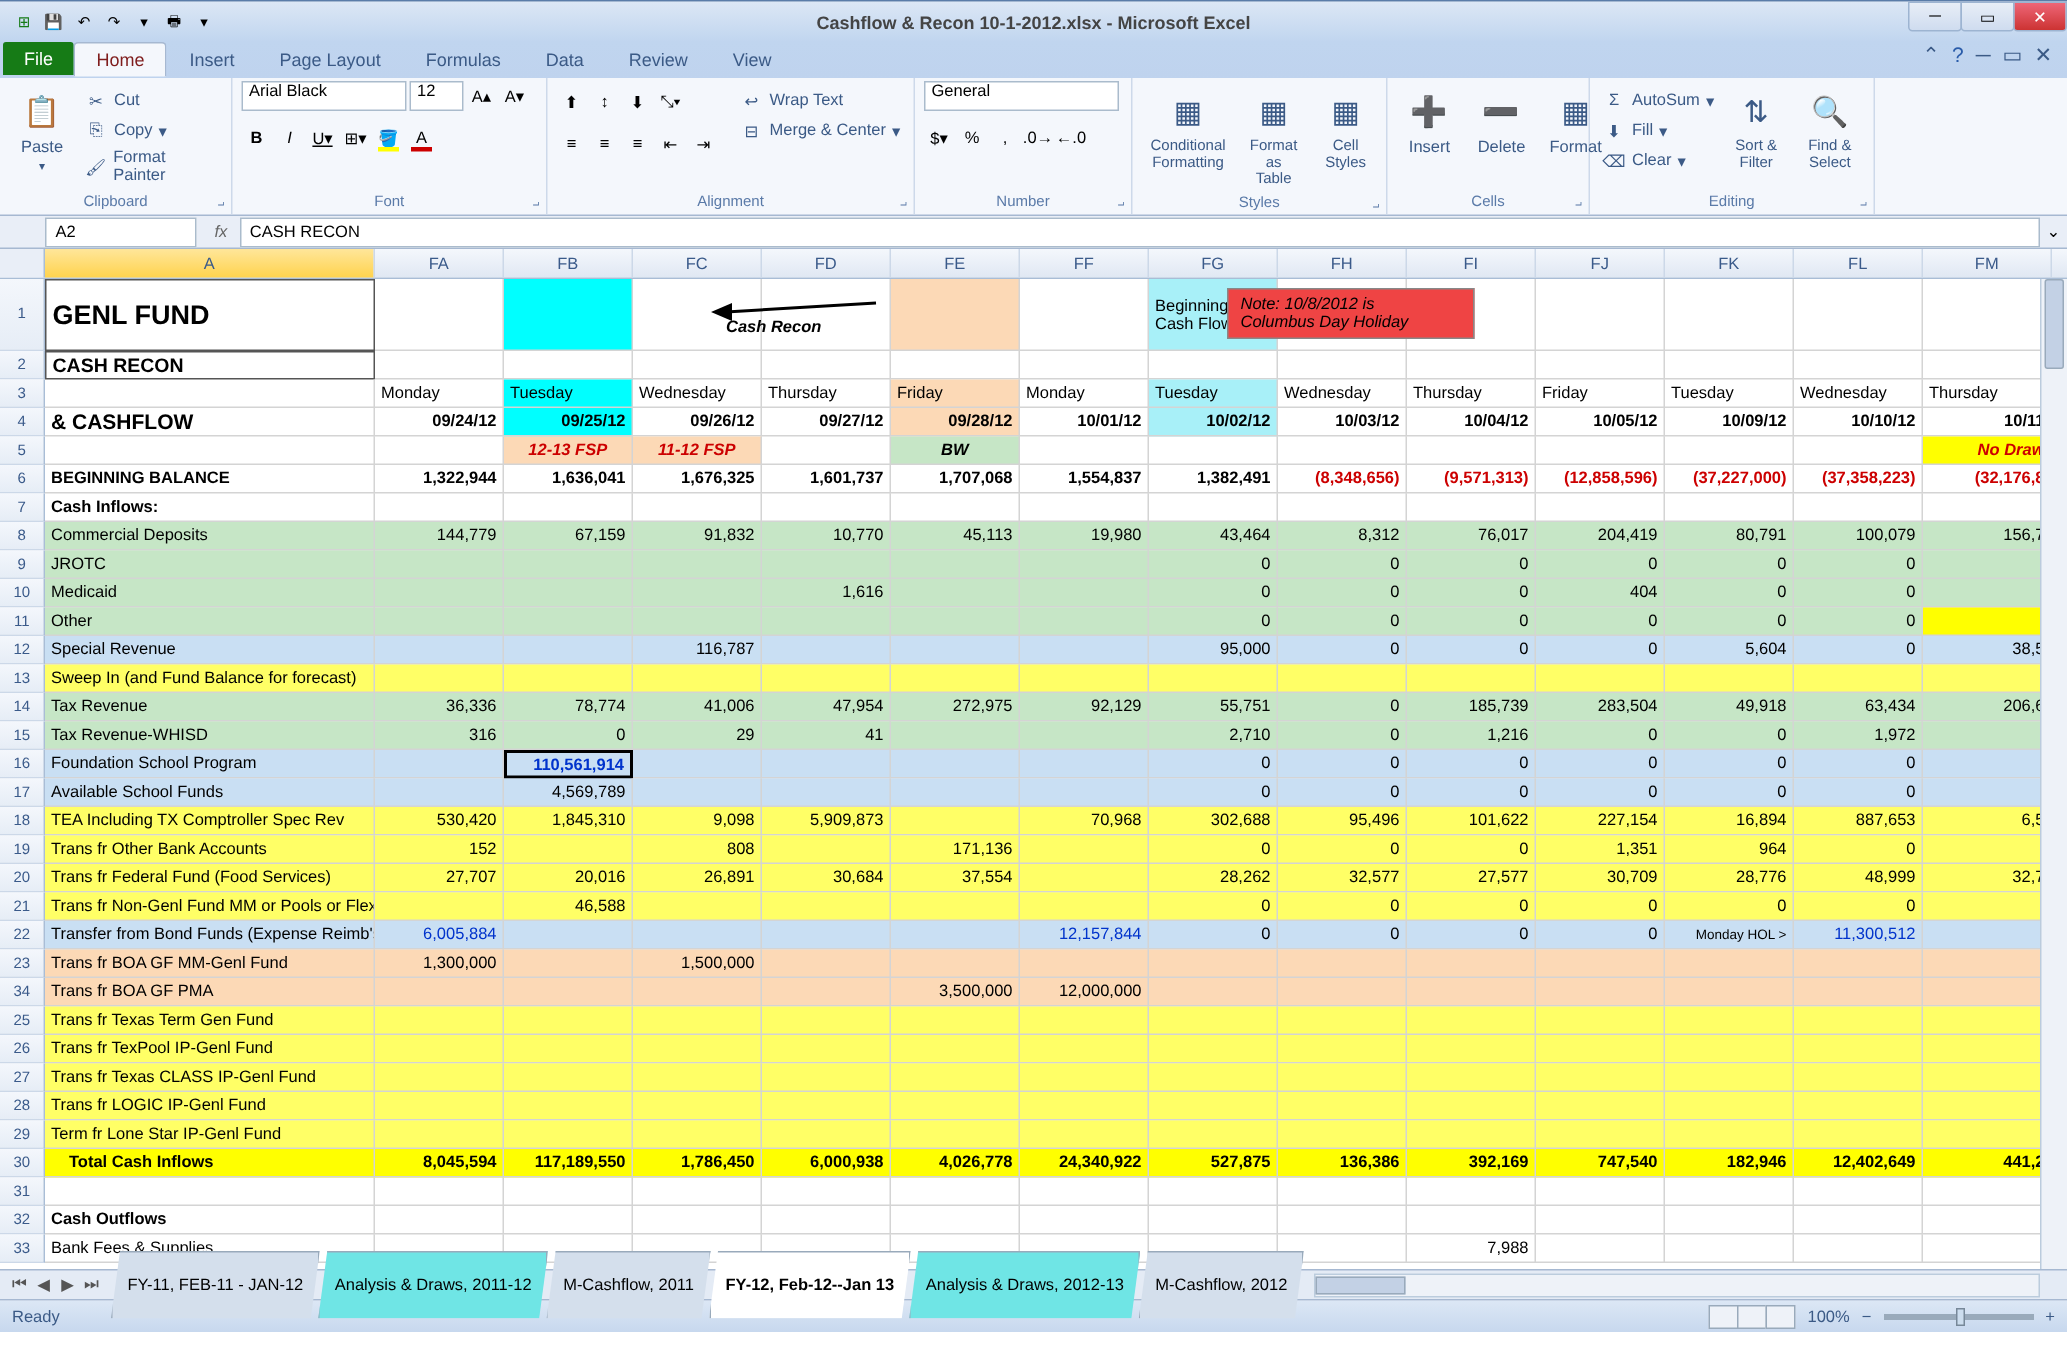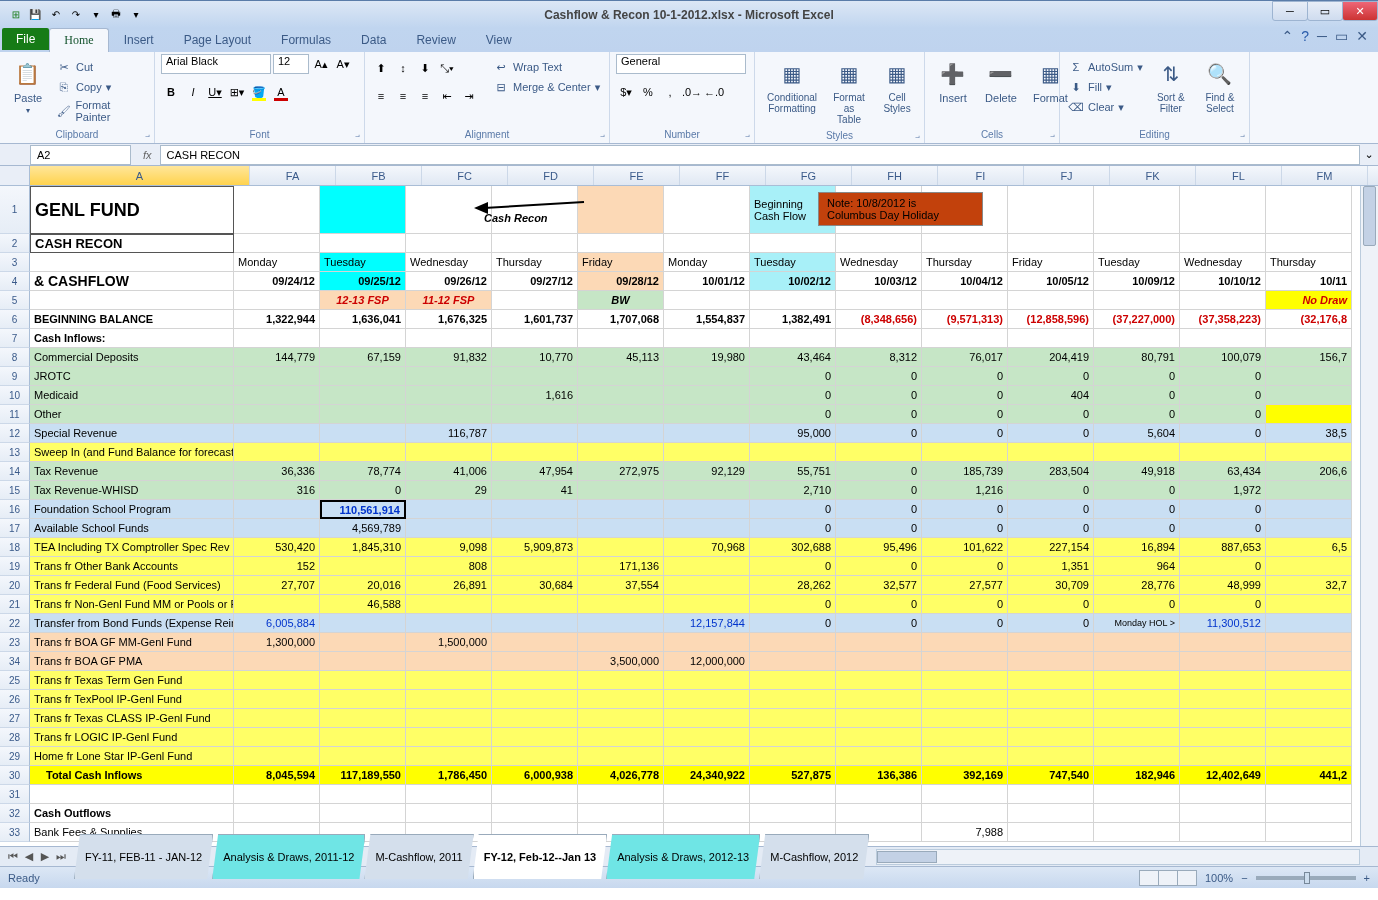--- a/index.html
+++ b/index.html
@@ -11,21 +11,21 @@
 .qat-icon { width: 16px; height: 16px; display: flex; align-items: center; justify-content: center; font-size: 10px; }
 .title-text { position: absolute; left: 50%; transform: translateX(-50%); font-size: 12px; color: #444; font-weight: bold; }
 .win-controls { position: absolute; right: 0; top: 0; display: flex; }
 .win-btn { width: 36px; height: 20px; background: linear-gradient(#e8eef7,#cfdcef); border: 1px solid #9db4d1; display: flex; align-items: center; justify-content: center; font-size: 11px; margin-left: -1px; border-radius: 0 0 3px 3px; }
 .win-close { background: linear-gradient(#e67,#c33); color: #fff; }
 
 
 .ribbon-tabs { height: 24px; display: flex; align-items: flex-start; background: linear-gradient(#c0d5ef,#bfd3ee); padding-left: 2px; }
 .file-tab { background: #167b16; color: #fff; padding: 4px 14px; font-size: 12px; border-radius: 2px 2px 0 0; }
 .ribbon-tab { padding: 4px 14px; font-size: 12px; color: #3b5a86; border: 1px solid transparent; border-bottom: none; }
-.ribbon-tab.active { background: #f4f7fc; border-color: #a6b8d1; border-radius: 3px 3px 0 0; color: #14532d; font-family: Liberation Serif, serif; }
+.ribbon-tab.active { background: #f4f7fc; border-color: #a6b8d1; border-radius: 3px 3px 0 0; color: #7f1d1d; }
 .ribbon-right { margin-left: auto; display: flex; gap: 8px; padding-right: 10px; align-items: center; color: #3b5a86; font-size: 14px; }
 
 
 .ribbon { height: 92px; background: #f4f7fc; border-bottom: 1px solid #a6b8d1; display: flex; }
 .rgroup { border-right: 1px solid #cdd9ea; display: flex; flex-direction: column; padding: 2px 6px; }
 .rgroup-body { flex: 1; display: flex; align-items: flex-start; gap: 4px; }
 .rgroup-label { text-align: center; font-size: 10px; color: #5a7aa8; padding: 1px 0; position: relative; }
 .rgroup-label::after { content: "⌐"; position: absolute; right: -2px; bottom: 0; font-size: 8px; transform: rotate(180deg); color: #5a7aa8; }
 .big-btn { display: flex; flex-direction: column; align-items: center; padding: 4px 6px; gap: 2px; font-size: 11px; color: #3b5a86; }
 .big-btn .icon { width: 32px; height: 32px; display: flex; align-items: center; justify-content: center; font-size: 20px; }
@@ -52,21 +52,21 @@
 .col-A { width: 220px; background: linear-gradient(#ffe69a,#ffd34e); }
 .col-std { width: 86px; }
 .grid-body { display: flex; }
 .row-headers { width: 30px; }
 .row-h { height: 19px; border-bottom: 1px solid #ccd8e8; border-right: 1px solid #a9bdd6; background: linear-gradient(#f4f7fc,#e6edf6); text-align: center; font-size: 10px; color: #3a5a8a; display: flex; align-items: center; justify-content: center; }
 .row-h.tall { height: 48px; }
 .cells { position: relative; }
 .row { display: flex; height: 19px; }
 .row.tall { height: 48px; }
 .cell { border-right: 1px solid #d4d4d4; border-bottom: 1px solid #d4d4d4; padding: 0 4px; font-size: 11px; display: flex; align-items: center; overflow: hidden; white-space: nowrap; }
-.cell.colA { width: 204px; }
+.cell.colA { width: 220px; }
 .cell.std { width: 86px; justify-content: flex-end; }
 .cell.left { justify-content: flex-start; }
 .bold { font-weight: bold; }
 .abold { font-family: "Arial Black", sans-serif; font-weight: 900; }
 .title-cell { font-size: 18px; border: 1px solid #555; }
 .i { font-style: italic; }
 .red { color: #c00; }
 .blue { color: #0033cc; }
 .bg-cyan { background: #00ffff; }
 .bg-cyanlt { background: #a8f0f8; }
@@ -90,21 +90,21 @@
 .hthumb { position: absolute; left: 0; width: 60px; top: 1px; bottom: 1px; background: #c3d1e5; border: 1px solid #9ab; }
 
 
 .status-bar { height: 22px; background: linear-gradient(#dce7f5,#c7d8ee); display: flex; align-items: center; padding: 0 8px; font-size: 11px; color: #3b5a86; border-top: 1px solid #a6b8d1; text-align: right; }
 .status-right { margin-left: auto; display: flex; align-items: center; gap: 8px; }
 .view-btns { display: flex; }
 .view-btn { width: 20px; height: 16px; border: 1px solid #9ab; background: #eef2f8; margin-left: -1px; }
 .zoom-slider { width: 100px; height: 4px; background: #9ab; position: relative; }
 .zoom-handle { position: absolute; left: 48px; top: -4px; width: 6px; height: 12px; background: #cde; border: 1px solid #789; }
 
-.note-box { position: absolute; background: #c2410c; border: 1px solid #888; padding: 4px 8px; font-size: 11px; z-index: 5; }
+.note-box { position: absolute; background: #ef4444; border: 1px solid #888; padding: 4px 8px; font-size: 11px; z-index: 5; font-style: italic; }
 .arrow-label { position: absolute; font-style: italic; font-weight: bold; font-size: 11px; z-index: 4; }
 .arrow-svg { position: absolute; z-index: 3; }
 </style>
 </head>
 <body>
 
 <div class="titlebar">
   <div class="qat">
     <div class="qat-icon" style="color:#167b16">⊞</div>
     <div class="qat-icon" style="color:#2a5caa">💾</div>
@@ -793,21 +793,21 @@
           <div class="cell std bg-yellow"></div>
           <div class="cell std bg-yellow"></div>
           <div class="cell std bg-yellow"></div>
           <div class="cell std bg-yellow"></div>
           <div class="cell std bg-yellow"></div>
           <div class="cell std bg-yellow"></div>
           <div class="cell std bg-yellow"></div>
           <div class="cell std bg-yellow"></div>
         </div>
         <div class="row">
-          <div class="cell colA left bg-yellow">Home fr Lone Star IP-Genl Fund</div>
+          <div class="cell colA left bg-yellow">Term fr Lone Star IP-Genl Fund</div>
           <div class="cell std bg-yellow"></div>
           <div class="cell std bg-yellow"></div>
           <div class="cell std bg-yellow"></div>
           <div class="cell std bg-yellow"></div>
           <div class="cell std bg-yellow"></div>
           <div class="cell std bg-yellow"></div>
           <div class="cell std bg-yellow"></div>
           <div class="cell std bg-yellow"></div>
           <div class="cell std bg-yellow"></div>
           <div class="cell std bg-yellow"></div>

